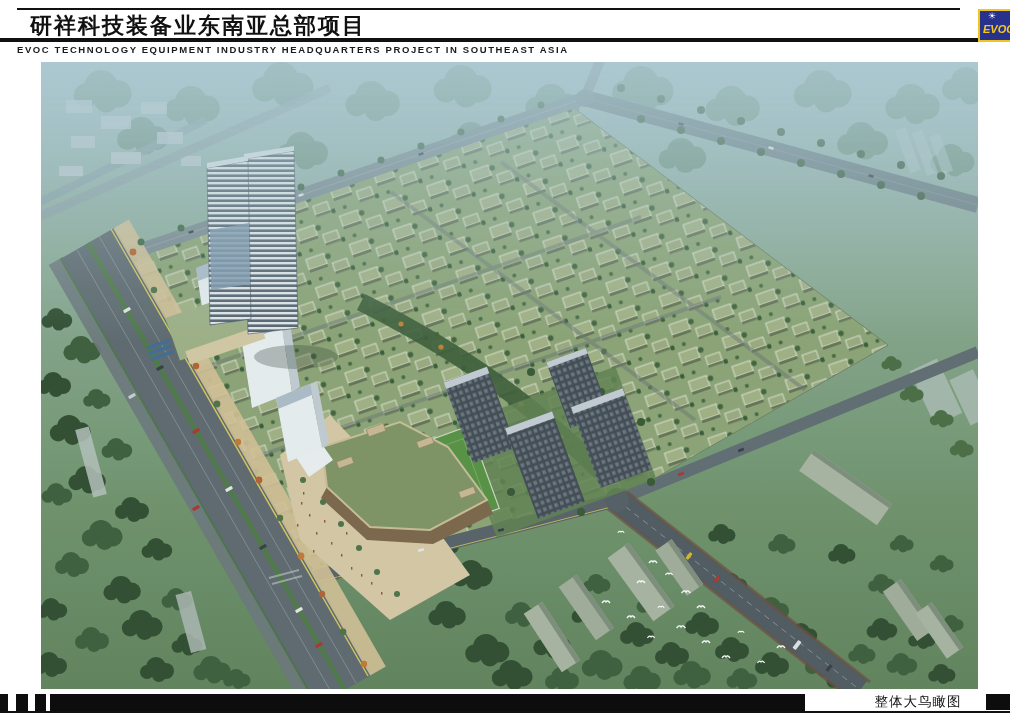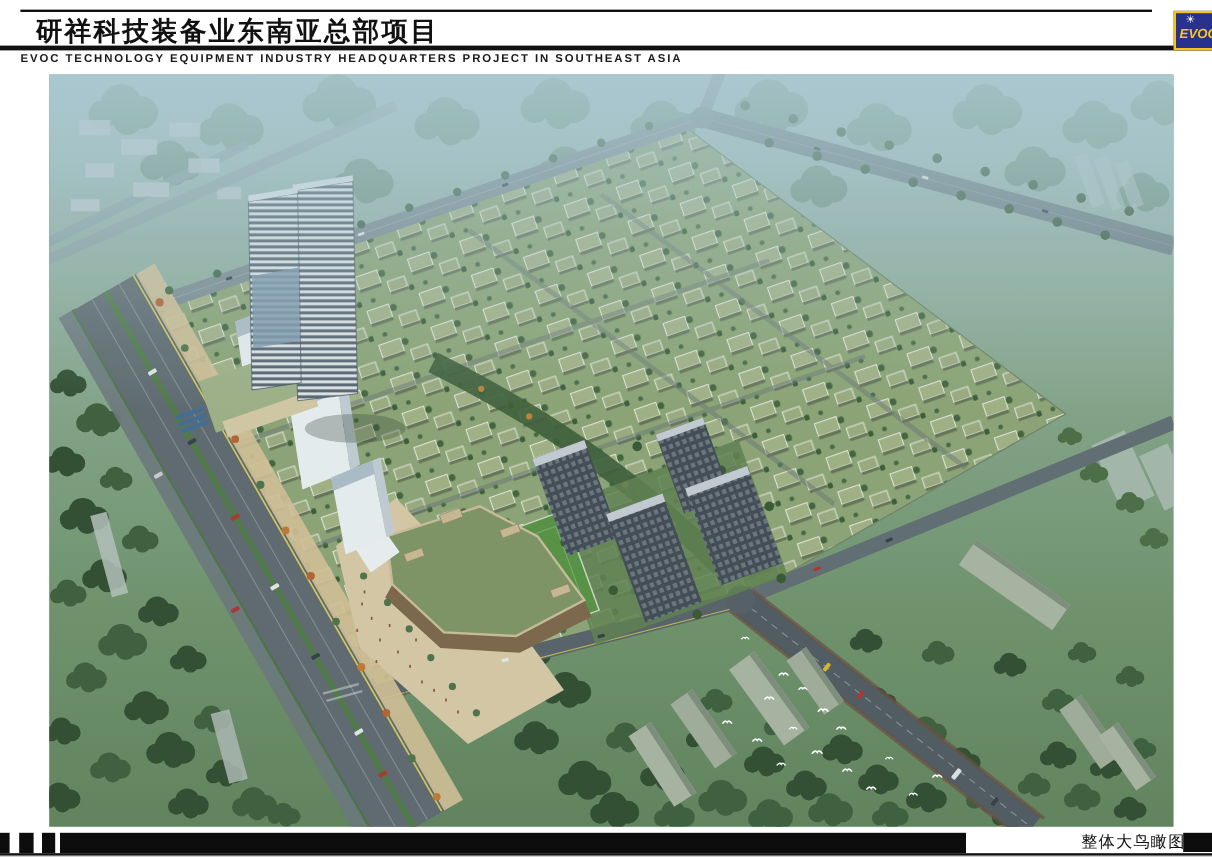--- a/index.html
+++ b/index.html
@@ -17,21 +17,21 @@
   .logo .sun{position:absolute;left:8px;top:1px;font-size:9px;color:#fff;line-height:9px;}
   .logo .word{position:absolute;left:3px;top:12px;font-size:11px;font-weight:bold;color:#f5c81e;
         font-style:italic;letter-spacing:0;}
   
   .figure{position:absolute;left:41px;top:62px;width:937px;height:627px;overflow:hidden;background:#8aa98f;}
   
   .stripe{position:absolute;top:694px;height:17px;background:#0d0d0d;}
   .s1{left:0;width:8px;} .s2{left:16px;width:12px;} .s3{left:35px;width:11px;}
   .bar-long{position:absolute;left:50px;top:694px;width:755px;height:17px;background:#0d0d0d;}
   .caption{position:absolute;left:848px;top:693px;width:140px;height:18px;line-height:18px;
-           text-align:right;font-family:"Liberation Serif",serif;font-size:13.5px;color:#111;
+           text-align:center;font-family:"Liberation Serif",serif;font-size:13.5px;color:#111;
            letter-spacing:1px;white-space:nowrap;}
   .sq{position:absolute;left:986px;top:694px;width:24px;height:16px;background:#0d0d0d;}
   .rule-bottom{position:absolute;left:0;top:711px;width:1010px;height:2px;background:#111;}
 </style>
 </head>
 <body>
 
 <div class="page">
 
   <div class="rule-top"></div>

